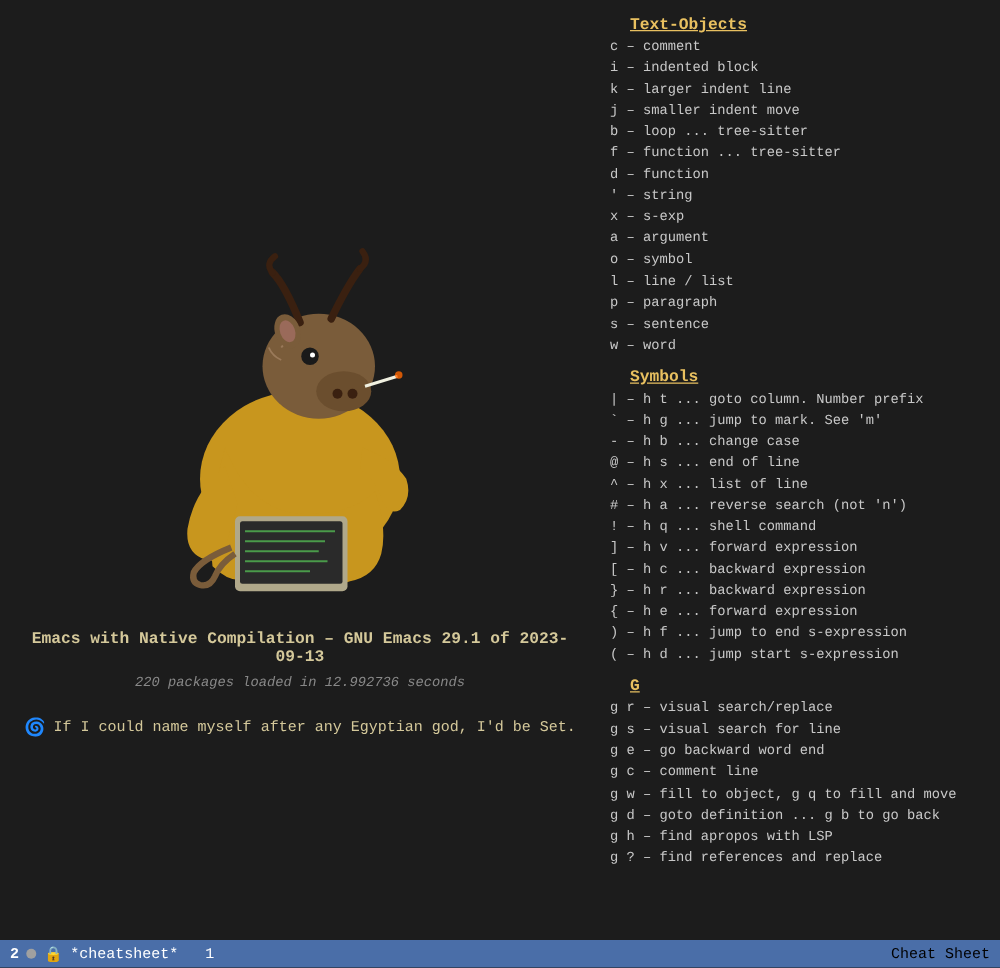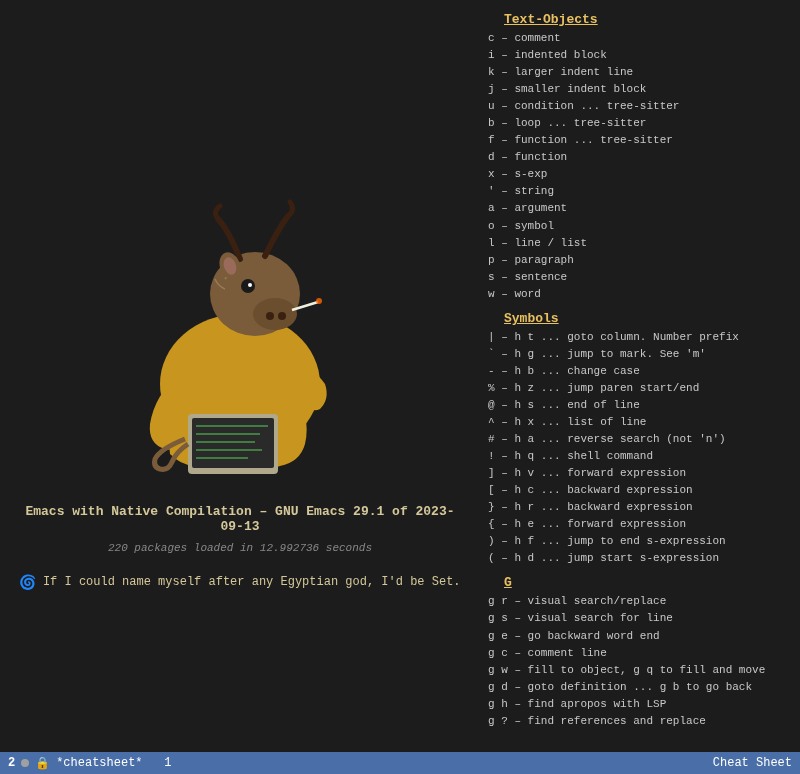--- a/index.html
+++ b/index.html
@@ -124,21 +124,21 @@
     #status-bar .status-icons {
       color: #d0d0d0;
     }
 
     #status-bar .status-filename {
       color: #ffffff;
       flex: 1;
     }
 
     #status-bar .status-right {
-      color: #ffffff;
+      color: #000000;
       margin-left: auto;
     }
   </style>
 </head>
 <body>
 
 <div id="left-panel">
 
   <svg id="gnu-image" viewBox="0 0 280 300" xmlns="http://www.w3.org/2000/svg">
 
@@ -197,41 +197,39 @@
     <span>If I could name myself after any Egyptian god, I'd be Set.</span>
   </div>
 </div>
 
 <div id="right-panel">
   <div class="section-title">Text-Objects</div>
   <div id="text-objects-list">
       <div class="key-item">c  –  comment</div>
       <div class="key-item">i  –  indented block</div>
       <div class="key-item">k  –  larger indent line</div>
-      <div class="key-item">j  –  smaller indent block</div>
-      <div class="key-item">u  –  condition  ...  tree-sitter</div>
+      <div class="key-item">j  –  smaller indent move</div>
       <div class="key-item">b  –  loop  ...  tree-sitter</div>
       <div class="key-item">f  –  function  ...  tree-sitter</div>
       <div class="key-item">d  –  function</div>
+      <div class="key-item">'  –  string</div>
       <div class="key-item">x  –  s-exp</div>
-      <div class="key-item">'  –  string</div>
       <div class="key-item">a  –  argument</div>
       <div class="key-item">o  –  symbol</div>
       <div class="key-item">l  –  line / list</div>
       <div class="key-item">p  –  paragraph</div>
       <div class="key-item">s  –  sentence</div>
       <div class="key-item">w  –  word</div>
     </div>
 
   <div class="section-title">Symbols</div>
   <div id="symbols-list">
       <div class="key-item">|  –  h t  ...  goto column. Number prefix</div>
       <div class="key-item">`  –  h g  ...  jump to mark. See 'm'</div>
       <div class="key-item">-  –  h b  ...  change case</div>
-      <div class="key-item">%  –  h z  ...  jump paren start/end</div>
       <div class="key-item">@  –  h s  ...  end of line</div>
       <div class="key-item">^  –  h x  ...  list of line</div>
       <div class="key-item">#  –  h a  ...  reverse search (not 'n')</div>
       <div class="key-item">!  –  h q  ...  shell command</div>
       <div class="key-item">]  –  h v  ...  forward expression</div>
       <div class="key-item">[  –  h c  ...  backward expression</div>
       <div class="key-item">}  –  h r  ...  backward expression</div>
       <div class="key-item">{  –  h e  ...  forward expression</div>
       <div class="key-item">)  –  h f  ...  jump to end s-expression</div>
       <div class="key-item">(  –  h d  ...  jump start s-expression</div>

